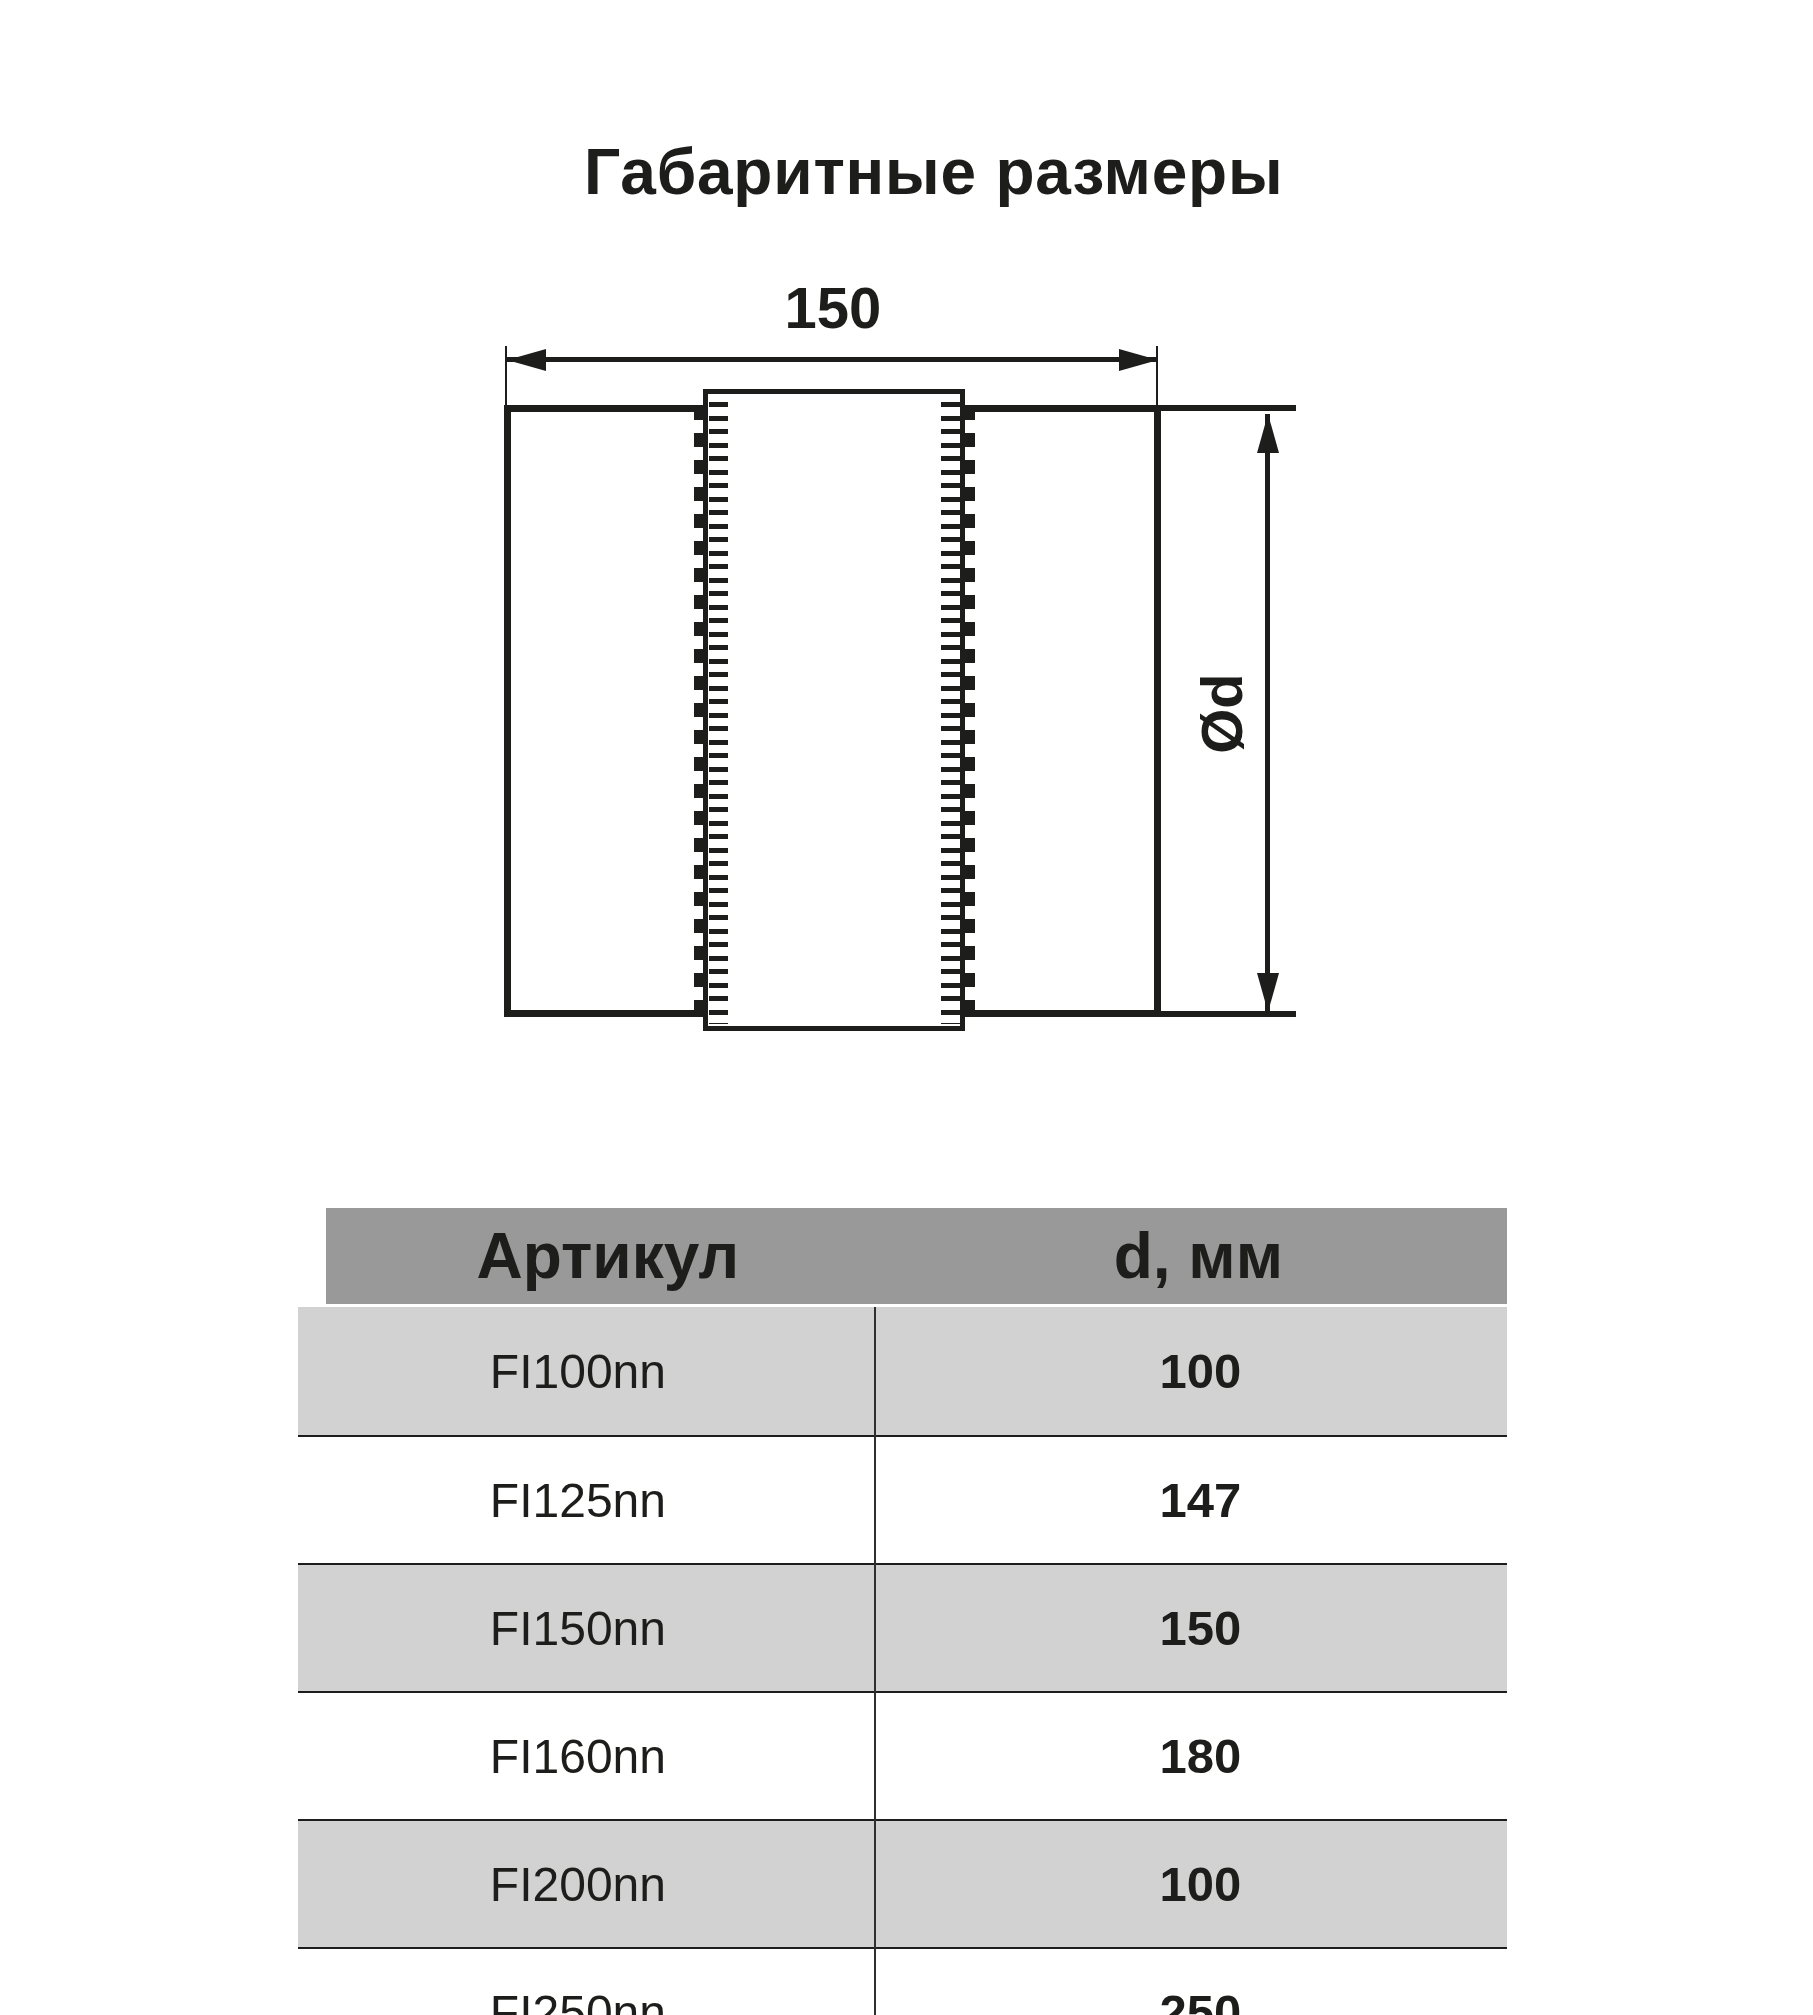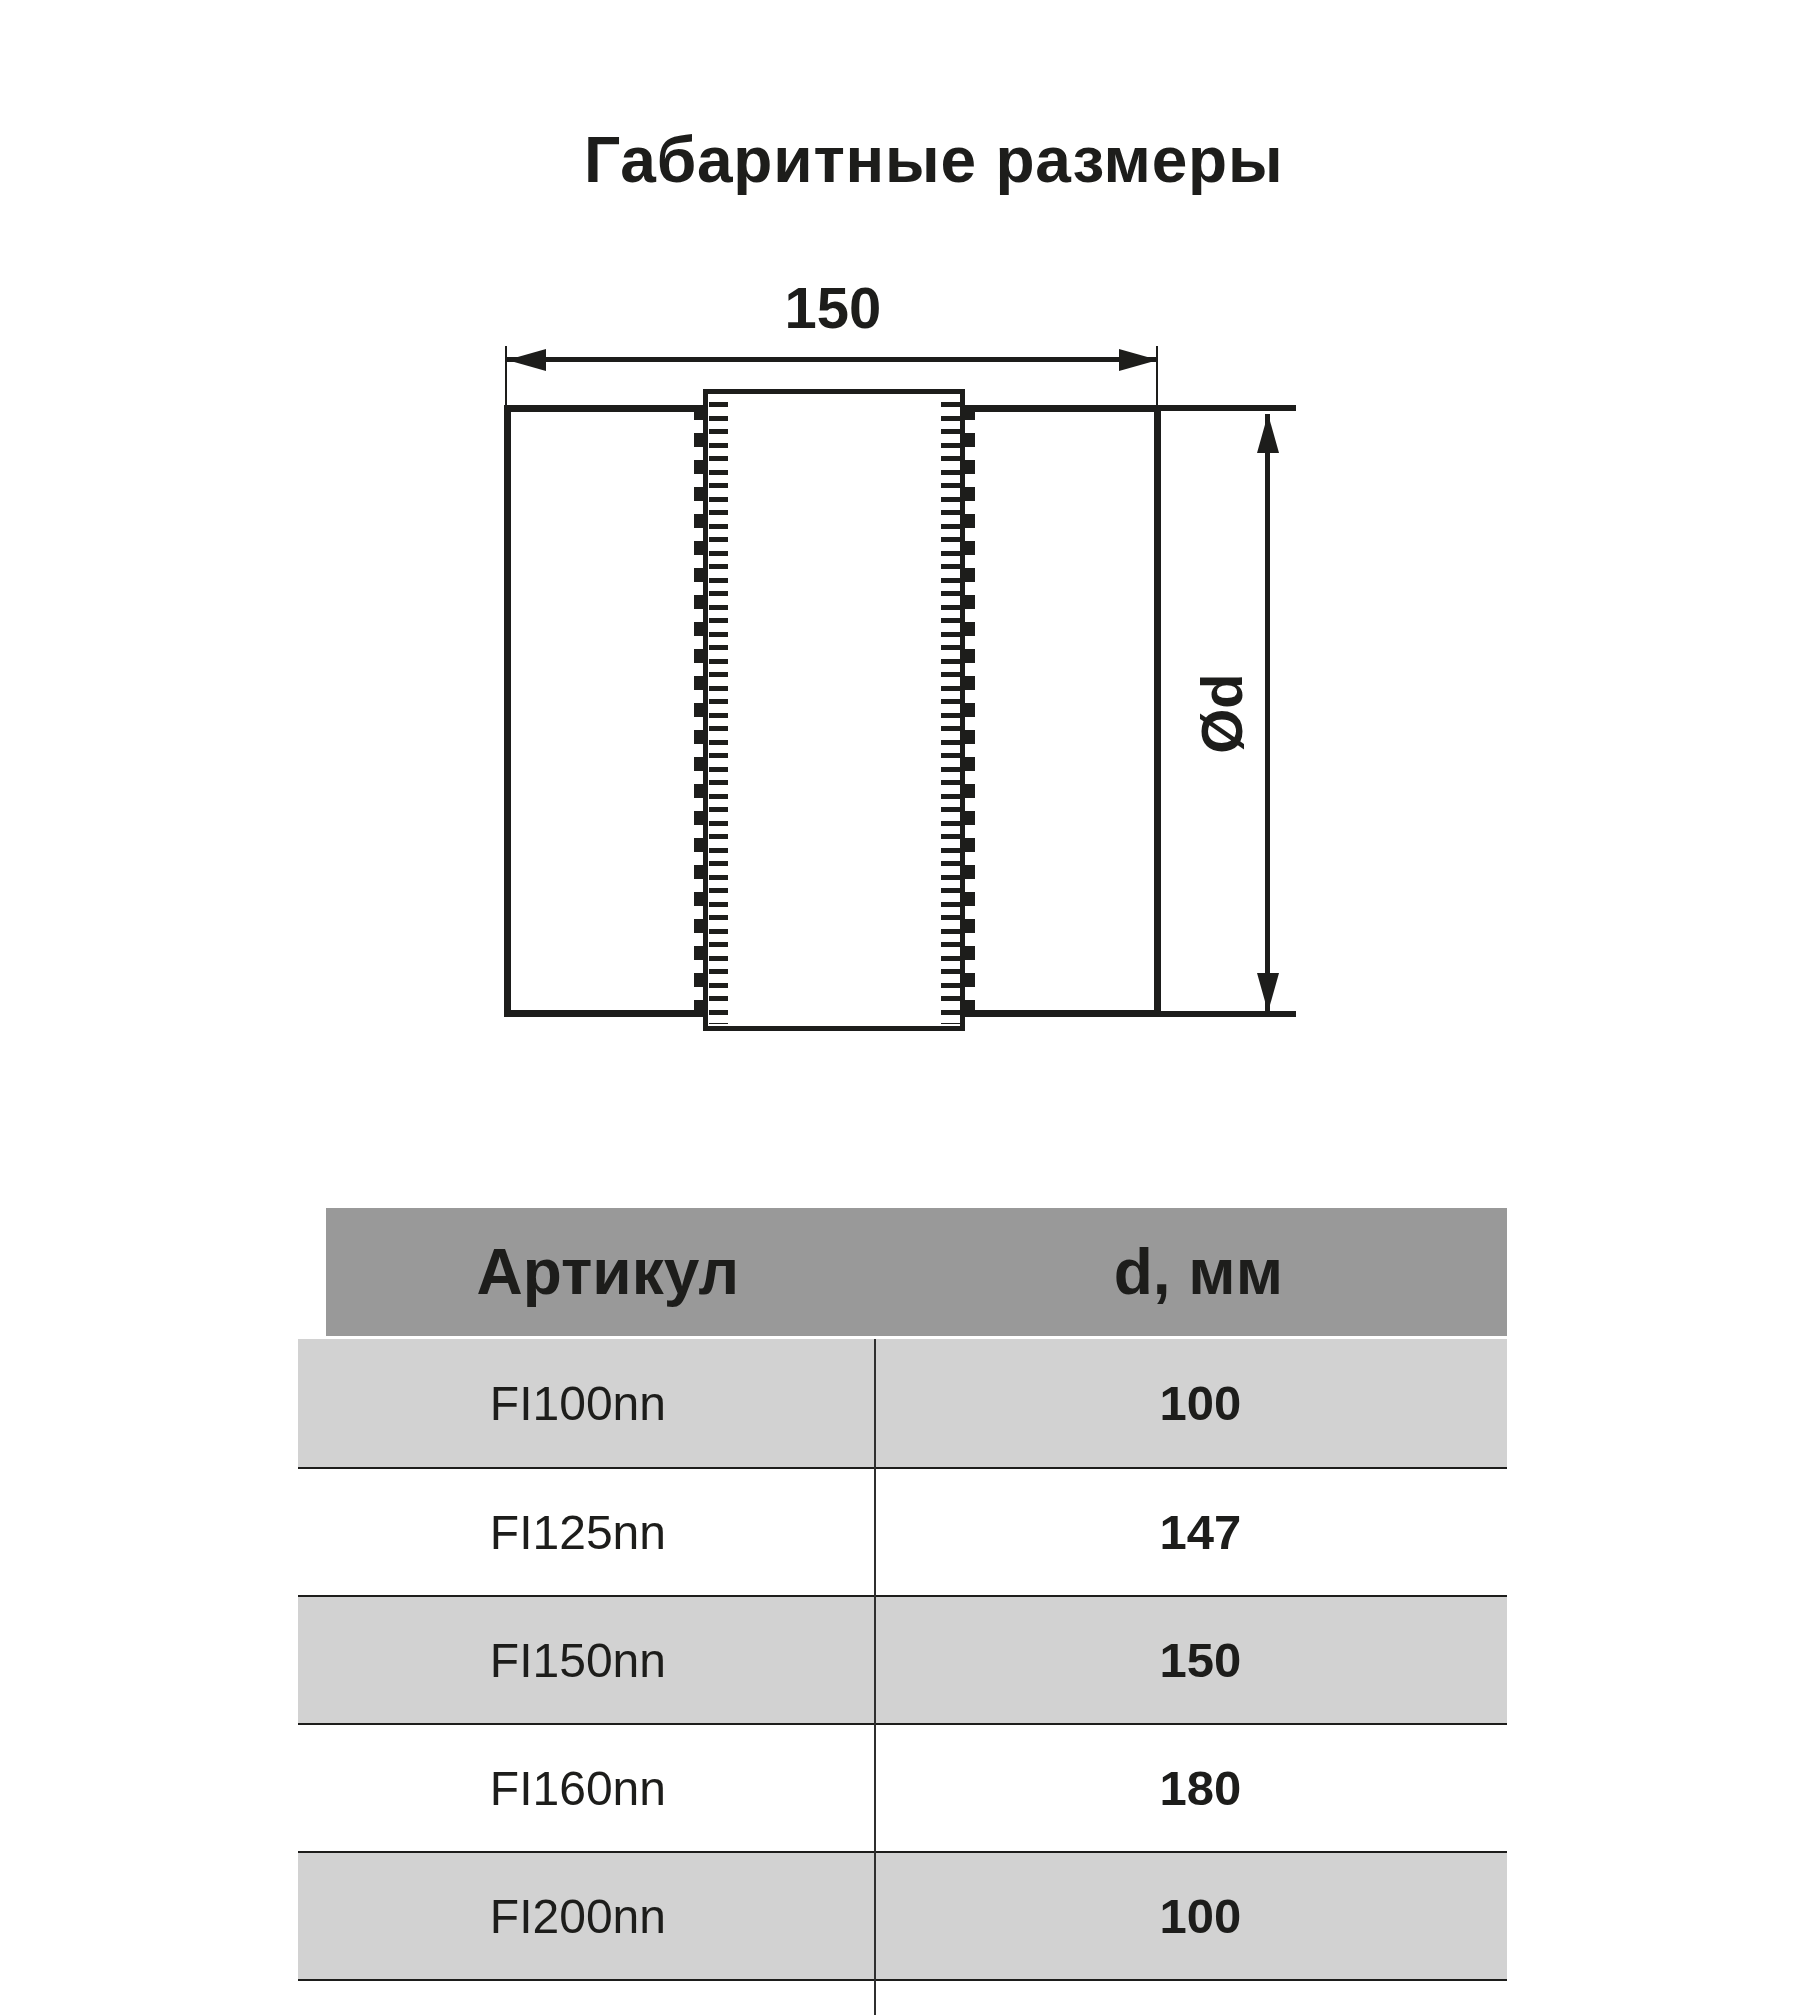--- a/index.html
+++ b/index.html
@@ -12,21 +12,21 @@
   }
   html,body{margin:0;padding:0;background:#ffffff;}
   #canvas{
     position:relative;width:1814px;height:2418px;background:#ffffff;overflow:hidden;
     font-family:"Liberation Sans", sans-serif;color:var(--ink);
   }
   .abs{position:absolute;}
 
   
   #page-title{
-    left:584px;top:124px;width:669px;height:73px;
+    left:584px;top:136px;width:669px;height:73px;
     font-size:64px;font-weight:bold;line-height:73px;text-align:center;
     letter-spacing:0.8px;white-space:nowrap;
   }
 
   
   .line{background:var(--ink);}
   #dim-label-150{
     left:508px;top:277px;width:650px;height:61px;
     font-size:58px;font-weight:bold;line-height:61px;text-align:center;
   }
@@ -84,21 +84,21 @@
   }
   #dim-label-d{
     left:1169px;top:679px;width:105px;height:69px;
     font-size:58px;font-weight:bold;line-height:69px;text-align:center;
     transform:rotate(-90deg);transform-origin:center center;white-space:nowrap;
   }
 
   
   #spec-table{left:298px;top:1208px;width:1209px;}
   #table-header{
-    display:flex;height:128px;background:var(--header-bg);
+    display:flex;height:96px;background:var(--header-bg);
     font-size:64px;font-weight:bold;align-items:center;margin-left:28px;
   }
   .hcell{text-align:center;line-height:112px;}
   .hcell.c1{width:577px;}
   .hcell.c2{width:632px;}
   #table-body{position:relative;margin-top:3.2px;}
   .trow{display:flex;height:128px;background:var(--row-bg);box-sizing:border-box;}
   .trow.gray{background:var(--row-alt);}
   .trow.lined{border-top:2px solid var(--sep);text-align:right;}
   .cell{display:flex;align-items:center;justify-content:center;}

